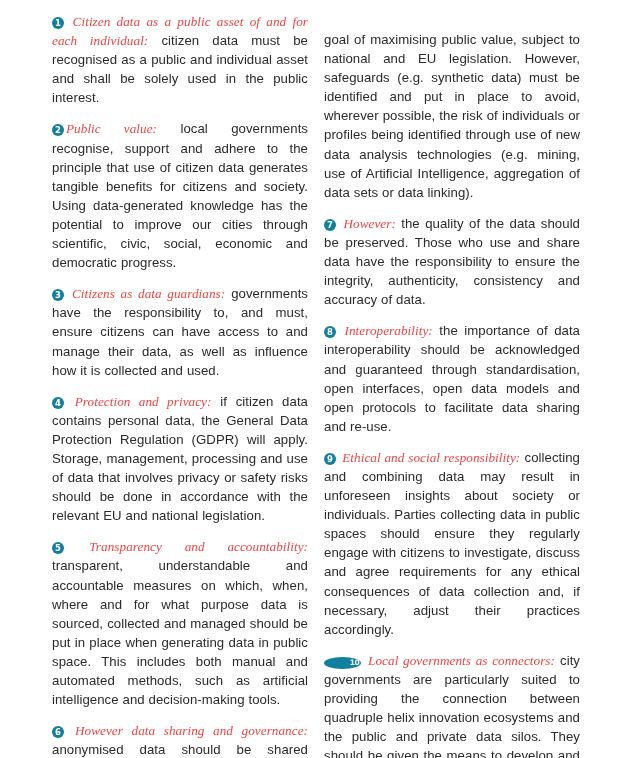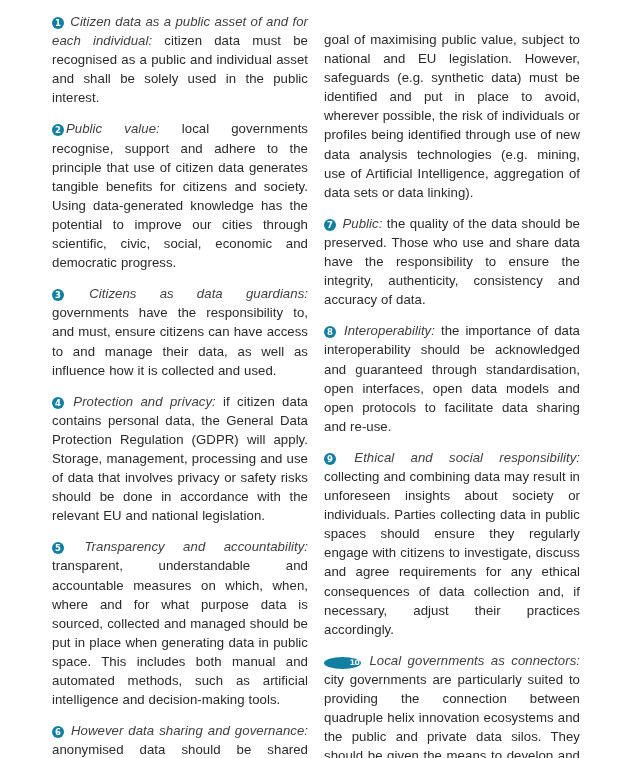--- a/index.html
+++ b/index.html
@@ -53,22 +53,23 @@
       margin-right: 2px;
       font-family: "DejaVu Sans", sans-serif;
     }
     .num-badge.wide {
       width: 13px;
       font-size: 7.5px;
       letter-spacing: -0.4px;
       padding-left: 24px;
     }
     .title {
-      color: #404040;
+      color: #ef4444;
       font-style: italic;
+      font-family: Liberation Serif, serif;
     }
   </style>
 </head>
 <body>
 
 <div class="page">
 
   <div class="column col-left">
 
     <p class="principle"><span class="num-badge">1</span> <span class="title">Citizen data as a public asset of and for each individual:</span><span> citizen data must be recognised as a public and individual asset and shall be solely used in the public interest.</span></p>
@@ -82,21 +83,21 @@
     <p class="principle"><span class="num-badge">5</span> <span class="title">Transparency and accountability:</span><span> transparent, understandable and accountable measures on which, when, where and for what purpose data is sourced, collected and managed should be put in place when generating data in public space. This includes both manual and automated methods, such as artificial intelligence and decision-making tools.</span></p>
 
     <p class="principle" style="margin-bottom:0;"><span class="num-badge">6</span> <span class="title">However data sharing and governance:</span><span> anonymised data should be shared between relevant stakeholders with the common</span></p>
 
   </div>
 
   <div class="column col-right">
 
     <p class="principle continued"><span>goal of maximising public value, subject to national and EU legislation. However, safeguards (e.g. synthetic data) must be identified and put in place to avoid, wherever possible, the risk of individuals or profiles being identified through use of new data analysis technologies (e.g. mining, use of Artificial Intelligence, aggregation of data sets or data linking).</span></p>
 
-    <p class="principle"><span class="num-badge">7</span> <span class="title">Public:</span><span> the quality of the data should be preserved. Those who use and share data have the responsibility to ensure the integrity, authenticity, consistency and accuracy of data.</span></p>
+    <p class="principle"><span class="num-badge">7</span> <span class="title">However:</span><span> the quality of the data should be preserved. Those who use and share data have the responsibility to ensure the integrity, authenticity, consistency and accuracy of data.</span></p>
 
     <p class="principle"><span class="num-badge">8</span> <span class="title">Interoperability:</span><span> the importance of data interoperability should be acknowledged and guaranteed through standardisation, open interfaces, open data models and open protocols to facilitate data sharing and re-use.</span></p>
 
     <p class="principle"><span class="num-badge">9</span> <span class="title">Ethical and social responsibility:</span><span> collecting and combining data may result in unforeseen insights about society or individuals. Parties collecting data in public spaces should ensure they regularly engage with citizens to investigate, discuss and agree requirements for any ethical consequences of data collection and, if necessary, adjust their practices accordingly.</span></p>
 
     <p class="principle"><span class="num-badge wide">10</span> <span class="title">Local governments as connectors:</span><span> city governments are particularly suited to providing the connection between quadruple helix innovation ecosystems and the public and private data silos. They should be given the means to develop and expand city data stores (or knowledge bases) to facilitate this connection.</span></p>
 
   </div>
 
 </div>

